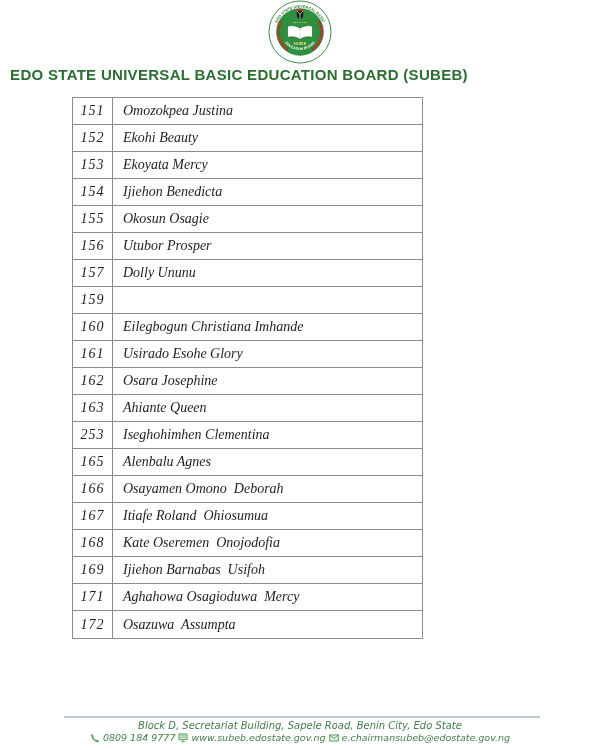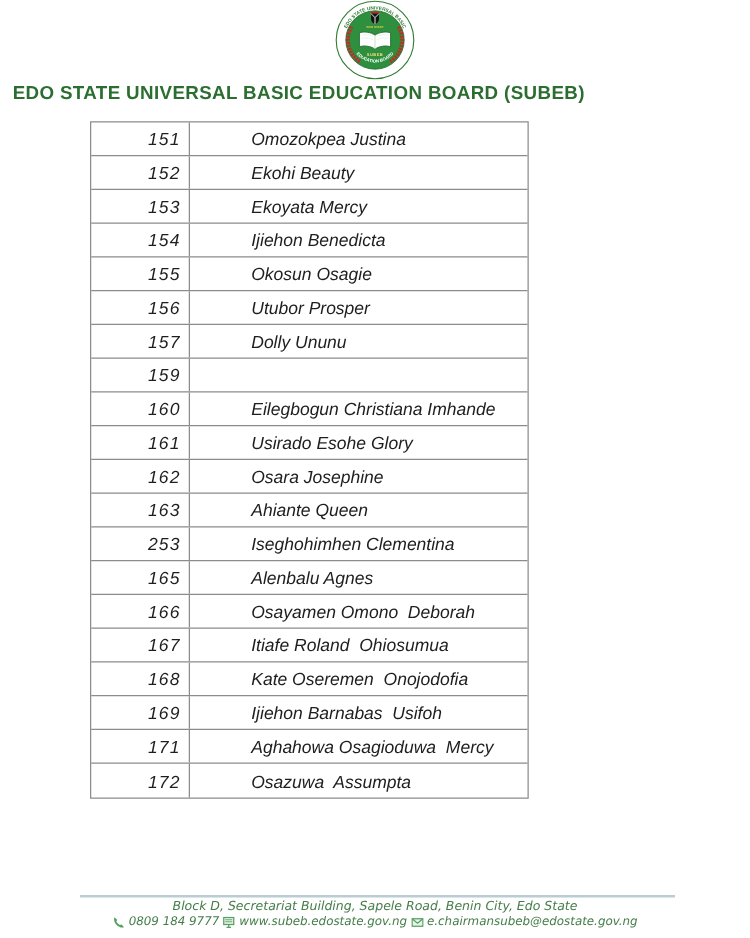--- a/index.html
+++ b/index.html
@@ -37,26 +37,25 @@
   .trow{
     display:flex;
     height:27px;
     box-sizing:border-box;
     border-bottom:1px solid #8c8c8c;
   }
   .trow:last-child{border-bottom:none;justify-content:space-between;}
   .cell{
     display:flex;
     align-items:center;
-    font-family:Liberation Sans, sans-serif;
+    font-family:Liberation Serif, serif;
     font-style:italic;
     font-size:14px;
     color:#1e1e1e;
     box-sizing:border-box;
-    margin-left:39px;
   }
   .cell-num{
     width:40px;
     justify-content:center;
     border-right:1px solid #8c8c8c;
     letter-spacing:1px;
   }
   .cell-name{
     flex:1;
     padding-left:10px;

